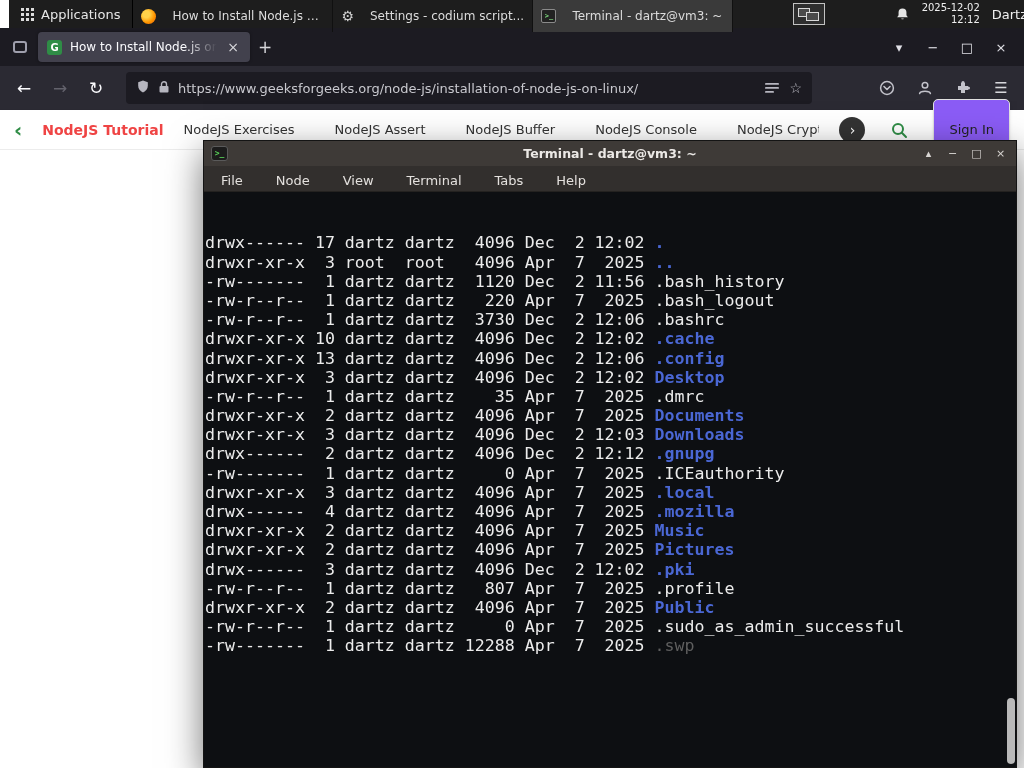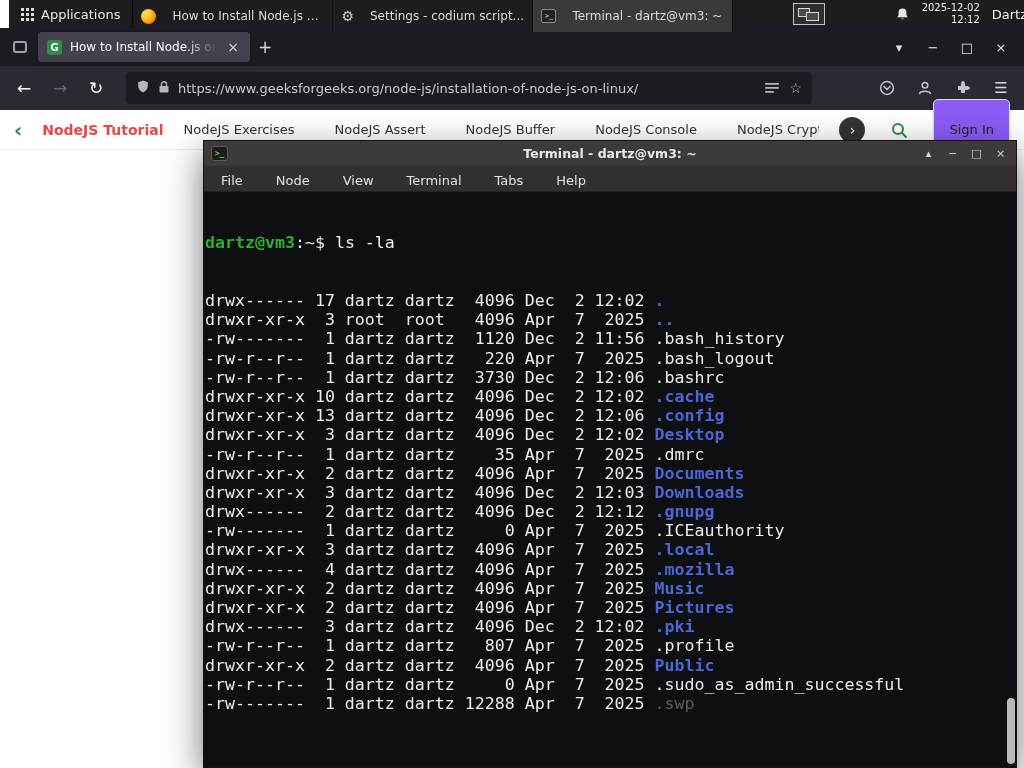--- a/index.html
+++ b/index.html
@@ -266,21 +266,20 @@
     </div>
     <div class="t-menubar">
       <span class="t-menu">File</span>
       <span class="t-menu">Node</span>
       <span class="t-menu">View</span>
       <span class="t-menu">Terminal</span>
       <span class="t-menu">Tabs</span>
       <span class="t-menu">Help</span>
     </div>
     <div class="t-screen">
-      <div class="t-line"><span class="green">dartz@vm3</span><span>:~$ </span><span>ls -la</span></div>
       <div id="listing"><div class="t-line"><span>drwx------ 17 dartz dartz  4096 Dec  2 12:02 </span><span class="n-dir">.</span></div><div class="t-line"><span>drwxr-xr-x  3 root  root   4096 Apr  7  2025 </span><span class="n-dir">..</span></div><div class="t-line"><span>-rw-------  1 dartz dartz  1120 Dec  2 11:56 </span><span class="n-file">.bash_history</span></div><div class="t-line"><span>-rw-r--r--  1 dartz dartz   220 Apr  7  2025 </span><span class="n-file">.bash_logout</span></div><div class="t-line"><span>-rw-r--r--  1 dartz dartz  3730 Dec  2 12:06 </span><span class="n-file">.bashrc</span></div><div class="t-line"><span>drwxr-xr-x 10 dartz dartz  4096 Dec  2 12:02 </span><span class="n-dir">.cache</span></div><div class="t-line"><span>drwxr-xr-x 13 dartz dartz  4096 Dec  2 12:06 </span><span class="n-dir">.config</span></div><div class="t-line"><span>drwxr-xr-x  3 dartz dartz  4096 Dec  2 12:02 </span><span class="n-dir">Desktop</span></div><div class="t-line"><span>-rw-r--r--  1 dartz dartz    35 Apr  7  2025 </span><span class="n-file">.dmrc</span></div><div class="t-line"><span>drwxr-xr-x  2 dartz dartz  4096 Apr  7  2025 </span><span class="n-dir">Documents</span></div><div class="t-line"><span>drwxr-xr-x  3 dartz dartz  4096 Dec  2 12:03 </span><span class="n-dir">Downloads</span></div><div class="t-line"><span>drwx------  2 dartz dartz  4096 Dec  2 12:12 </span><span class="n-dir">.gnupg</span></div><div class="t-line"><span>-rw-------  1 dartz dartz     0 Apr  7  2025 </span><span class="n-file">.ICEauthority</span></div><div class="t-line"><span>drwxr-xr-x  3 dartz dartz  4096 Apr  7  2025 </span><span class="n-dir">.local</span></div><div class="t-line"><span>drwx------  4 dartz dartz  4096 Apr  7  2025 </span><span class="n-dir">.mozilla</span></div><div class="t-line"><span>drwxr-xr-x  2 dartz dartz  4096 Apr  7  2025 </span><span class="n-dir">Music</span></div><div class="t-line"><span>drwxr-xr-x  2 dartz dartz  4096 Apr  7  2025 </span><span class="n-dir">Pictures</span></div><div class="t-line"><span>drwx------  3 dartz dartz  4096 Dec  2 12:02 </span><span class="n-dir">.pki</span></div><div class="t-line"><span>-rw-r--r--  1 dartz dartz   807 Apr  7  2025 </span><span class="n-file">.profile</span></div><div class="t-line"><span>drwxr-xr-x  2 dartz dartz  4096 Apr  7  2025 </span><span class="n-dir">Public</span></div><div class="t-line"><span>-rw-r--r--  1 dartz dartz     0 Apr  7  2025 </span><span class="n-file">.sudo_as_admin_successful</span></div><div class="t-line"><span>-rw-------  1 dartz dartz 12288 Apr  7  2025 </span><span class="n-dim">.swp</span></div></div>
       <div class="t-scroll">
         <div class="t-thumb"></div>
       </div>
     </div>
   </div>
 
 </div>
 
 </body></html>

